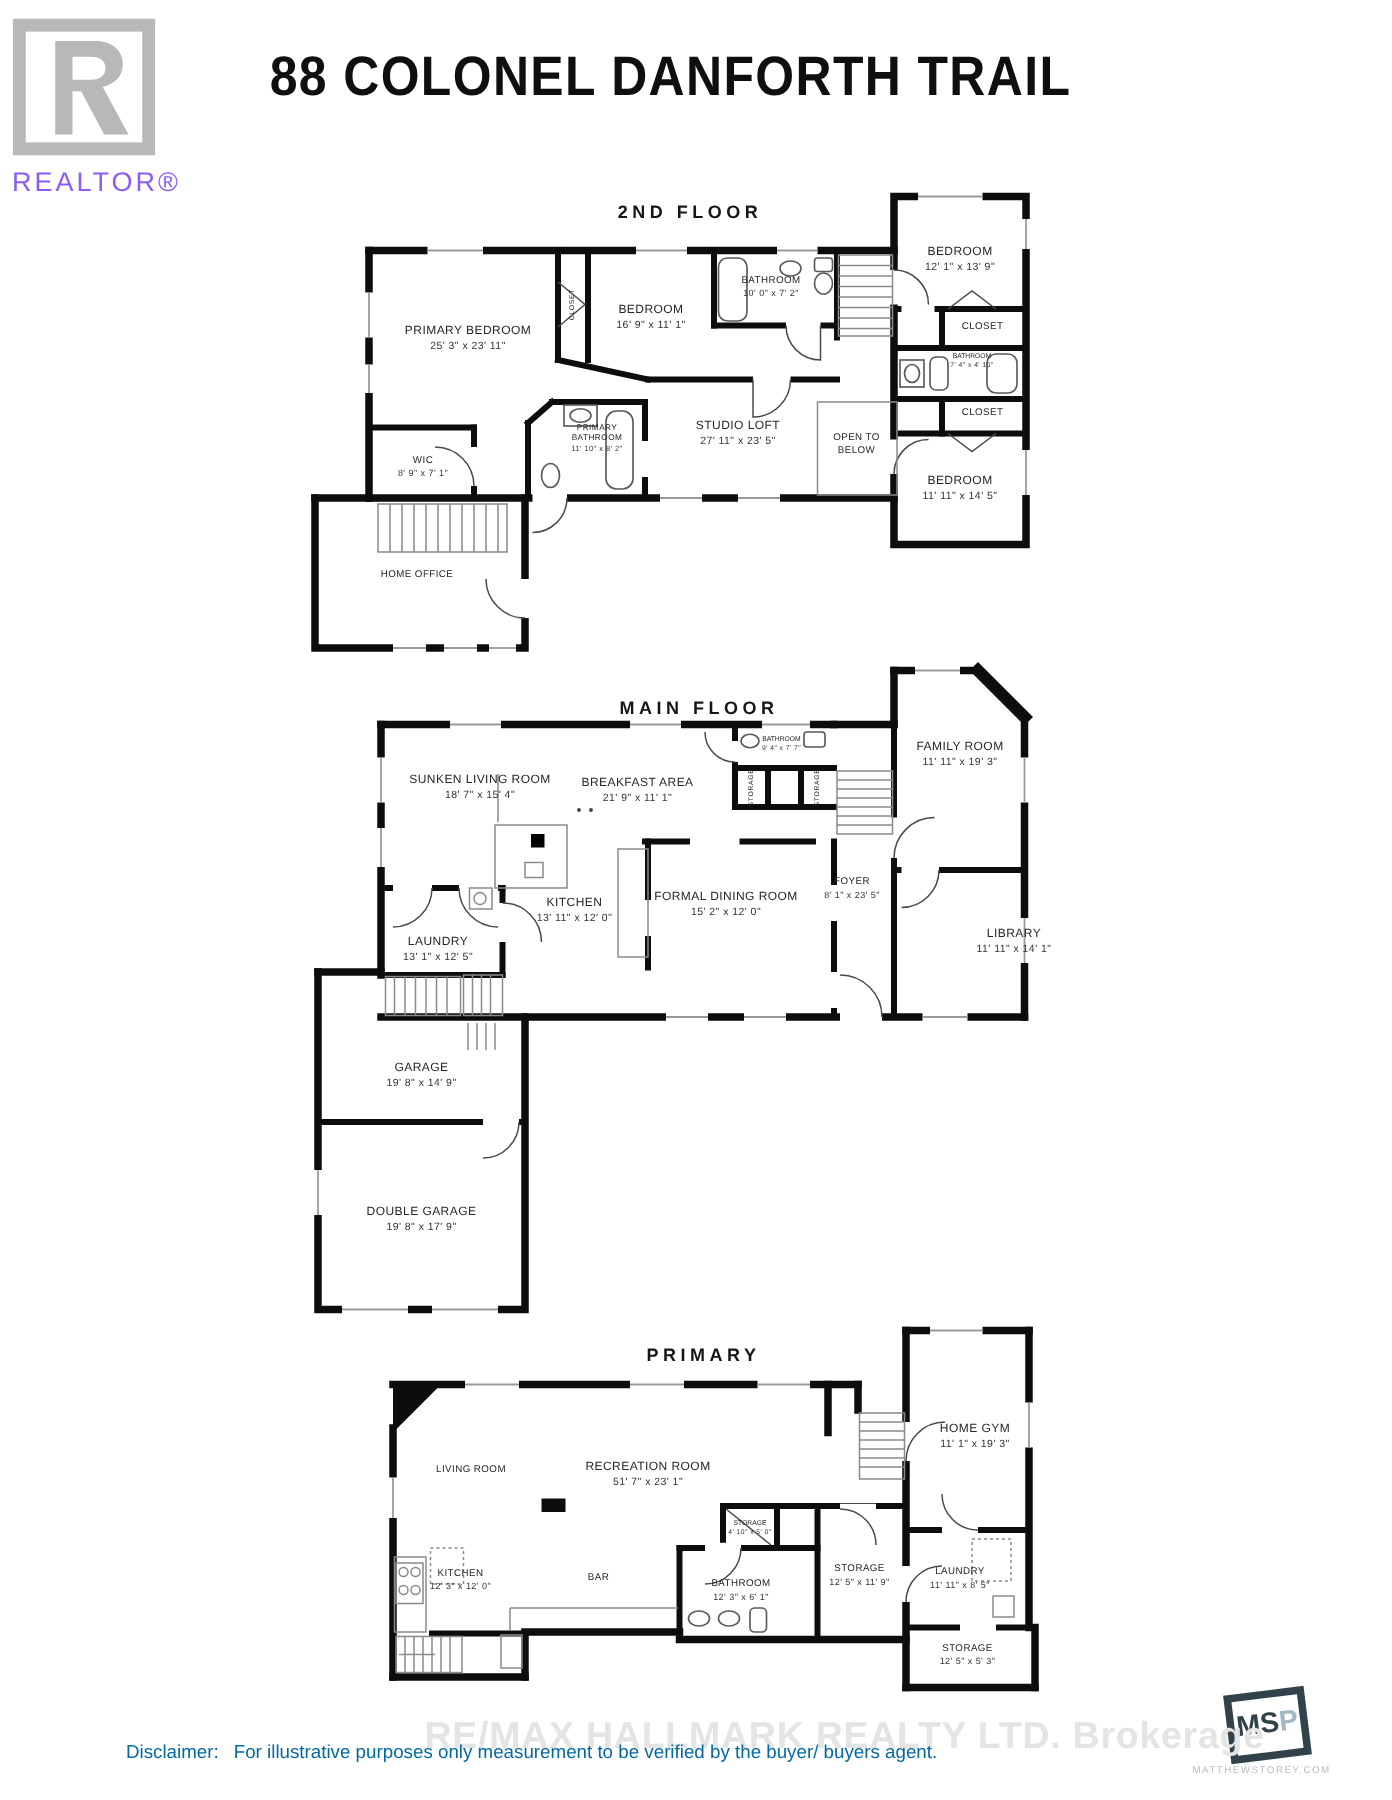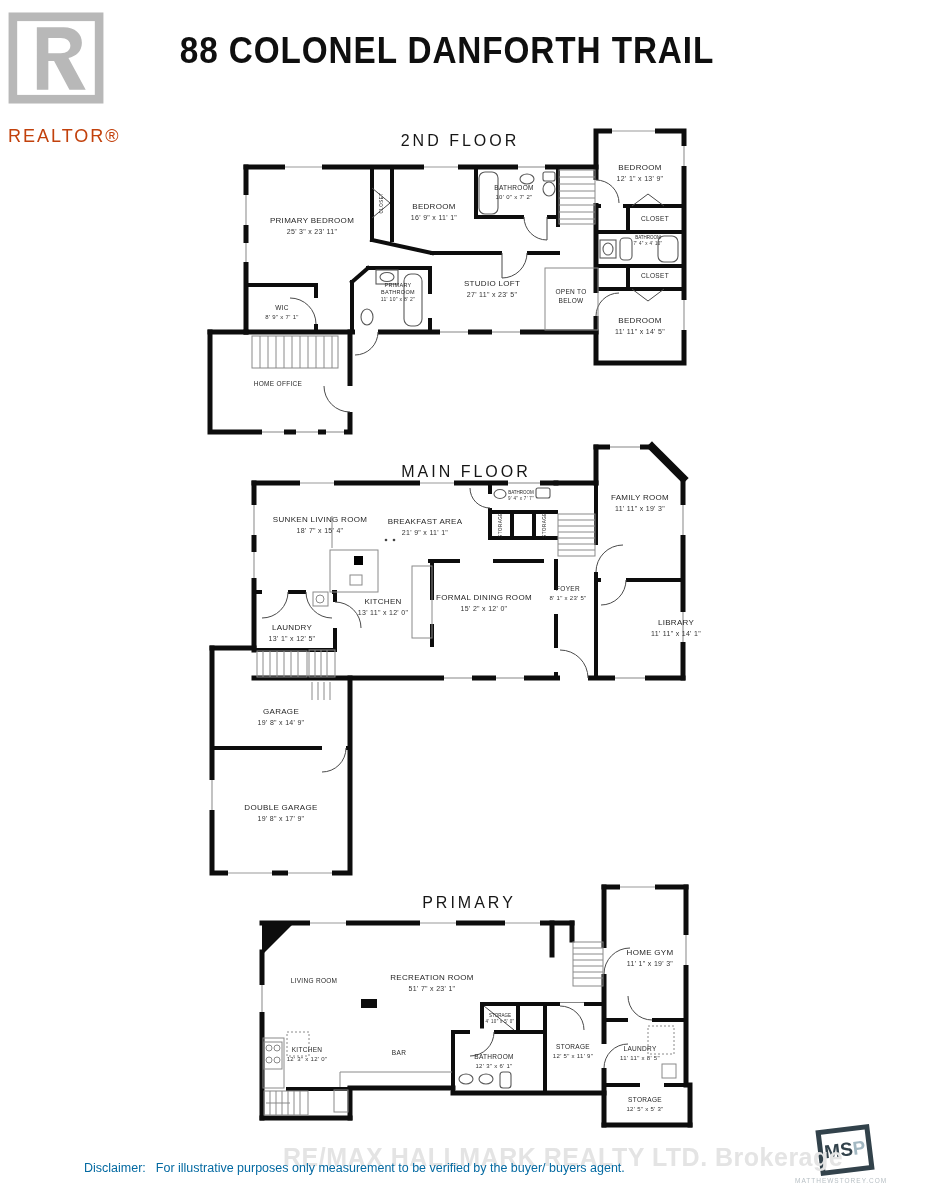--- a/index.html
+++ b/index.html
@@ -21,27 +21,27 @@
         letter-spacing:.3px;z-index:3}
   .room .rn{font-size:8px}
   .room .rd{font-size:7px;color:#333}
   .rd:empty{display:none}
   .sm .rn{font-size:6.5px}.sm .rd{font-size:6px}
   .xs .rn{font-size:4.5px;letter-spacing:0}.xs .rd{font-size:4.5px}
   .vert{transform:translate(-50%,-50%) rotate(-90deg)}
   .vxs .rn{font-size:4.5px;letter-spacing:.5px}
   .wrap .rn{white-space:normal;width:46px;font-size:5.5px;line-height:1.3}
   .wrap .rd{font-size:5px}
-  .floor-title{position:absolute;transform:translate(-50%,-50%);font-size:16px;letter-spacing:3px;
-               color:#161616;font-weight:400;white-space:nowrap;z-index:3}
+  .floor-title{position:absolute;transform:translate(-50%,-50%);font-size:12px;letter-spacing:3px;
+               color:#161616;font-weight:700;white-space:nowrap;z-index:3}
   .main-title{position:absolute;left:447px;top:51px;transform:translate(-50%,-50%) scaleX(.9);
               font-size:37px;font-weight:700;letter-spacing:1px;color:#0f0f0f;white-space:nowrap}
   
   .realtor{position:absolute;left:8px;top:12px;width:100px;text-align:left}
-  .realtor-text{font-size:18px;color:#c2410c;letter-spacing:2px;margin-top:18px}
+  .realtor-text{font-size:18px;color:#8b5cf6;letter-spacing:2px;margin-top:2px}
   
   .brokerage{position:absolute;left:283px;top:1143px;font-size:25px;font-weight:700;
              color:#e4e4e4;letter-spacing:.5px;z-index:1;white-space:nowrap}
   .disclaimer{position:absolute;left:84px;top:1161px;font-size:12.5px;color:#0369a1;z-index:2;white-space:nowrap}
   .disclaimer .dl{margin-right:10px}
   .msp-box{position:absolute;left:818px;top:1127px;width:44px;height:36px;border:5px solid #32424b;
            transform:rotate(-7deg);display:flex;align-items:center;justify-content:center;
            font-weight:700;font-size:19px;color:#32424b;background:#fff}
   .msp-box .p{color:#a3b8c2}
   .msp-site{position:absolute;left:795px;top:1177px;font-size:6.5px;color:#b7bfc4;letter-spacing:1px}

